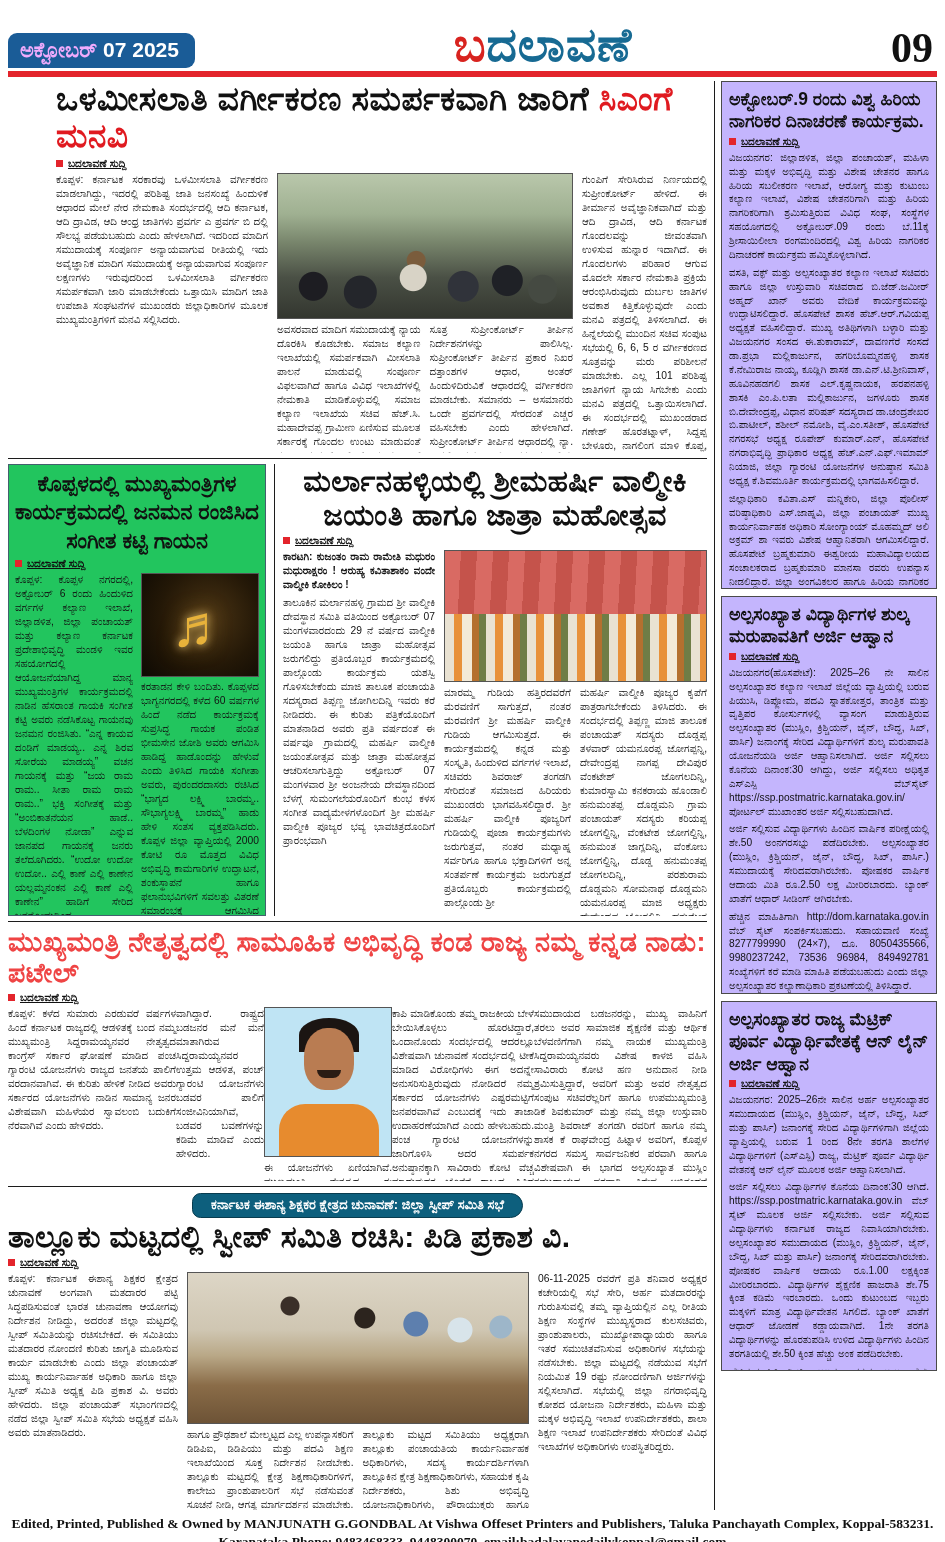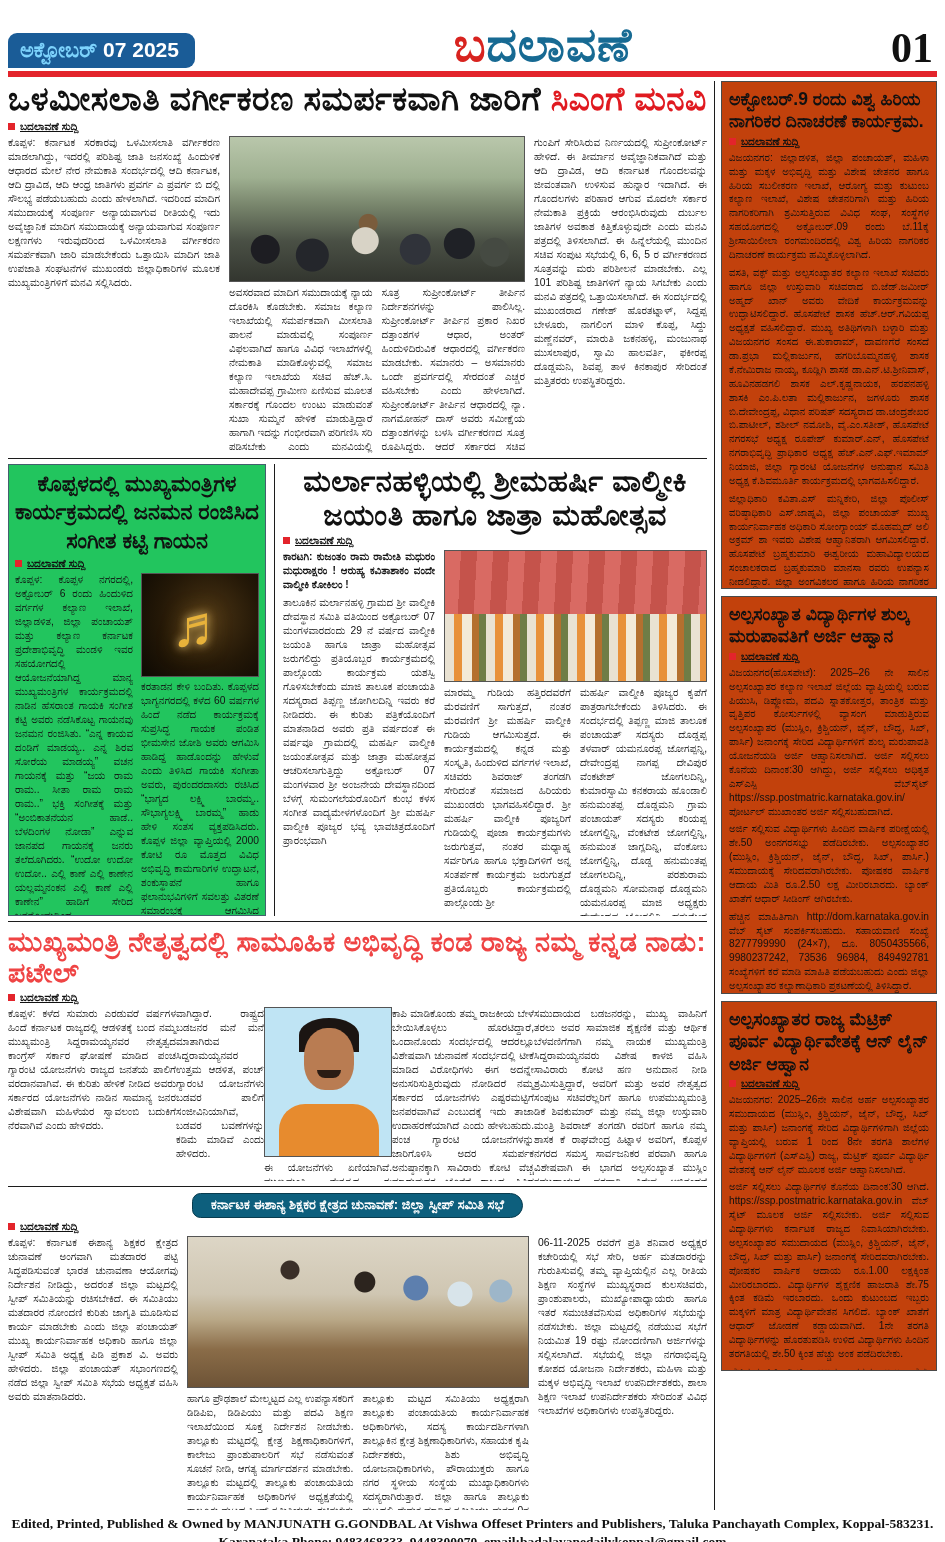--- a/index.html
+++ b/index.html
@@ -8,47 +8,47 @@
     width:945px; height:1542px; margin:0 auto; background:#ffffff;
     font-family:"Liberation Sans", sans-serif; color:#111;
     position:relative; overflow:hidden; padding:6px 8px 0 8px;
   }
   
   .hdr { display:flex; align-items:flex-end; height:62px; }
   .datebox {
     background:#1a5c97; color:#fff; font-weight:bold; font-size:21px;
     padding:5px 16px 6px 12px; border-radius:9px 9px 9px 0; white-space:nowrap;
   }
-  .datebox .dy { color:#7dd3fc;text-align:center; }
+  .datebox .dy { color:#f0abfc;text-align:center; }
   .masthead { flex:1; text-align:center; font-size:47px; font-weight:bold; line-height:1; letter-spacing:1px; }
   .masthead .m-red { color:#d8231f; }
   .masthead .m-blue { color:#176a93; }
   .pageno { font-family:"Liberation Serif", serif; font-size:42px; font-weight:bold; line-height:0.9; padding-right:4px; }
   .redrule { height:6px; background:#e3242b; margin:3px 0 4px 0; }
 
   
   .byline { display:flex; align-items:center; gap:5px; margin:2px 0 3px 0; }
   .byline .sq { width:7px; height:7px; background:#e3242b; flex:0 0 auto; }
   .byline .bl { font-size:10.5px; font-weight:bold; text-decoration:underline; }
   p.body { font-size:10.3px; line-height:1.36; text-align:justify; margin:0 0 4px 0; }
   .sep { border:none; border-top:1.6px solid #1c1c1c; margin:5px 0; }
 
   
   .main { display:flex; gap:7px; }
   .left { width:699px; }
   .rail { flex:1; border-left:1.6px solid #1c1c1c; padding-left:6px; display:flex; flex-direction:column; gap:7px; }
-  .rail-article { background:#c2410c; border:1px solid #4a4a4a; padding:6px 7px; overflow:hidden; }
+  .rail-article { background:#c4b5fd; border:1px solid #4a4a4a; padding:6px 7px; overflow:hidden; }
   .rail-article h3 { margin:0 0 2px 0; font-size:17.5px; line-height:1.28; }
   .rail-article p.body { font-size:10.2px; }
   .ra1 { height:508px; }
   .ra2 { height:398px; }
   .ra3 { height:370px; }
 
   
-  .lead { height:372px; overflow:hidden; }
+  .lead { height:372px; overflow:hidden;margin-left:48px; }
   .lead h1 { margin:0 0 1px 0; font-size:33px; line-height:1.12; letter-spacing:0.5px; }
   .lead h1 .hred { color:#e01a20; }
   .lead-body { display:flex; gap:9px; }
   .lead-c1 { width:212px; }
   .lead-mid { width:296px; }
   .lead-c4 { flex:1; }
   .photo { border:1px solid #555; position:relative; overflow:hidden; }
   .lead-photo {
     height:146px;
     background:
@@ -135,21 +135,21 @@
 <div class="page">
 
   <div class="hdr">
     <div class="datebox">
       <span class="dy">ಅಕ್ಟೋಬರ್</span>
       <span>07 2025</span>
     </div>
     <div class="masthead">
       <span class="m-red">ಬ</span><span class="m-blue">ದಲಾವಣೆ</span>
     </div>
-    <div class="pageno">01</div>
+    <div class="pageno">09</div>
   </div>
   <div class="redrule"></div>
 
   <div class="main">
     <div class="left">
 
       <div class="lead">
         <h1><span>ಒಳಮೀಸಲಾತಿ ವರ್ಗೀಕರಣ ಸಮರ್ಪಕವಾಗಿ ಜಾರಿಗೆ </span><span class="hred">ಸಿಎಂಗೆ ಮನವಿ</span></h1>
         <div class="byline">
           <span class="sq"></span>
@@ -256,20 +256,21 @@
             </div>
         </div>
       </div>
 
       <hr class="sep">
 
       <div class="sweep">
         <div class="kicker-wrap">
           <span class="kicker">ಕರ್ನಾಟಕ ಈಶಾನ್ಯ ಶಿಕ್ಷಕರ ಕ್ಷೇತ್ರದ ಚುನಾವಣೆ: ಜಿಲ್ಲಾ ಸ್ವೀಪ್ ಸಮಿತಿ ಸಭೆ</span>
         </div>
+        <h2>ತಾಲ್ಲೂಕು ಮಟ್ಟದಲ್ಲಿ ಸ್ವೀಪ್ ಸಮಿತಿ ರಚಿಸಿ: ಪಿಡಿ ಪ್ರಕಾಶ ವಿ.</h2>
         <div class="byline">
           <span class="sq"></span>
           <span class="bl">ಬದಲಾವಣೆ ಸುದ್ದಿ</span>
         </div>
         <div class="sweep-body">
           <div class="s-c1">
               <p class="body">ಕೊಪ್ಪಳ: ಕರ್ನಾಟಕ ಈಶಾನ್ಯ ಶಿಕ್ಷಕರ ಕ್ಷೇತ್ರದ ಚುನಾವಣೆ ಅಂಗವಾಗಿ ಮತದಾರರ ಪಟ್ಟಿ ಸಿದ್ಧಪಡಿಸುವಂತೆ ಭಾರತ ಚುನಾವಣಾ ಆಯೋಗವು ನಿರ್ದೇಶನ ನೀಡಿದ್ದು, ಅದರಂತೆ ಜಿಲ್ಲಾ ಮಟ್ಟದಲ್ಲಿ ಸ್ವೀಪ್ ಸಮಿತಿಯನ್ನು ರಚಿಸಬೇಕಿದೆ. ಈ ಸಮಿತಿಯು ಮತದಾರರ ನೋಂದಣಿ ಕುರಿತು ಜಾಗೃತಿ ಮೂಡಿಸುವ ಕಾರ್ಯ ಮಾಡಬೇಕು ಎಂದು ಜಿಲ್ಲಾ ಪಂಚಾಯತ್ ಮುಖ್ಯ ಕಾರ್ಯನಿರ್ವಾಹಕ ಅಧಿಕಾರಿ ಹಾಗೂ ಜಿಲ್ಲಾ ಸ್ವೀಪ್ ಸಮಿತಿ ಅಧ್ಯಕ್ಷ ಪಿಡಿ ಪ್ರಕಾಶ ವಿ. ಅವರು ಹೇಳಿದರು. ಜಿಲ್ಲಾ ಪಂಚಾಯತ್ ಸಭಾಂಗಣದಲ್ಲಿ ನಡೆದ ಜಿಲ್ಲಾ ಸ್ವೀಪ್ ಸಮಿತಿ ಸಭೆಯ ಅಧ್ಯಕ್ಷತೆ ವಹಿಸಿ ಅವರು ಮಾತನಾಡಿದರು.</p>
             </div>
           <div class="s-mid">
             <div class="photo meeting-photo"></div>

